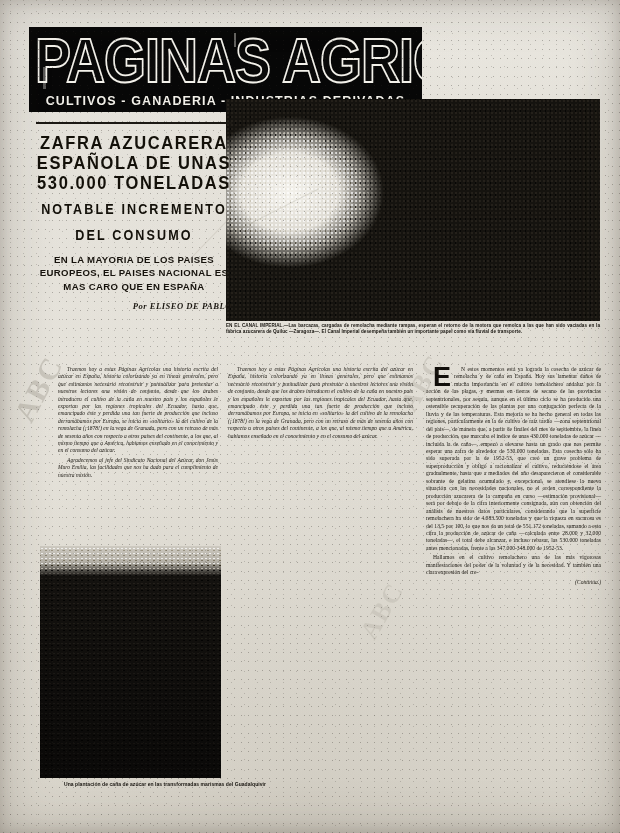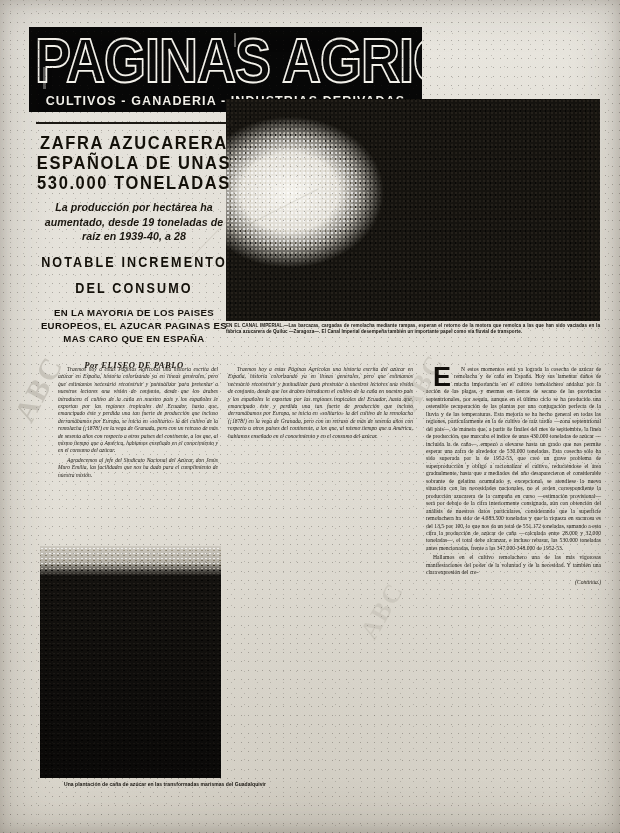--- a/index.html
+++ b/index.html
@@ -110,25 +110,25 @@
     color:#16120c;
     font-size:9.6px;
     line-height:13.4px;
     letter-spacing:.35px;
     margin-top:10px;
   }
   .byline{
     font-family:"Liberation Serif", serif;
     font-style:italic;
     font-weight:700;
-    text-align:center;
+    text-align:right;
     font-size:8.6px;
     color:#1d1913;
     letter-spacing:.5px;
-    margin-top:14px;
+    margin-top:8px;
   }
 
   
   .photo{position:absolute;overflow:hidden;background:#161412;}
   #photo-canal{left:226px;top:99px;width:374px;height:222px;}
   #photo-canal .layer{
     position:absolute;inset:0;
     background:
       radial-gradient(ellipse 34% 46% at 17% 42%, #f4f2ec 0%, #dedbd3 38%, #15130f 74%),
       radial-gradient(ellipse 40% 60% at 62% 58%, #000 0%, #151310 55%, transparent 78%),
@@ -249,24 +249,23 @@
   </div>
   <div class="caption" id="caption-canal">
     <span class="inner">EN EL CANAL IMPERIAL.—Las barcazas, cargadas de remolacha mediante rampas, esperan el retorno de la motora que remolca a las que han sido vaciadas en la fábrica azucarera de Quiluc —Zaragoza—. El Canal Imperial desempeña también un importante papel como vía fluvial de transporte.</span>
   </div>
 
   <div class="headblock">
     <div class="rule"></div>
     <div class="hl">ZAFRA AZUCARERA</div>
     <div class="hl">ESPAÑOLA DE UNAS</div>
     <div class="hl">530.000 TONELADAS</div>
-    <div class="deck">La producción por hectárea ha aumentado, desde 19 toneladas de raíz en 1939-40, a 28</div>
     <div class="hl2">NOTABLE INCREMENTO</div>
     <div class="hl2">DEL CONSUMO</div>
-    <div class="deck2">EN LA MAYORIA DE LOS PAISES EUROPEOS, EL AZUCAR PAGINAS ES MAS CARO QUE EN ESPAÑA</div>
+    <div class="deck2">EN LA MAYORIA DE LOS PAISES EUROPEOS, EL PAISES NACIONAL ES MAS CARO QUE EN ESPAÑA</div>
     <div class="byline">Por ELISEO DE PABLO</div>
   </div>
 
   <div class="col italcol" id="col-intro-a">
     <p>Traemos hoy a estas Páginas Agrícolas una historia escrita del azúcar en España, historia colorizando ya en líneas generales, pero que estimamos necesario reconstruir y puntualizar para presentar a nuestros lectores una visión de conjunto, desde que los árabes introducen el cultivo de la caña en nuestro país y los españoles le exportan por las regiones tropicales del Ecuador, hasta que, emancipado éste y perdida una tan fuerte de producción que incluso derramábamos por Europa, se inicia en «solitario» la del cultivo de la remolacha (¡1878!) en la vega de Granada, pero con un retraso de más de sesenta años con respecto a otros países del continente, a los que, al mismo tiempo que a América, habíamos enseñado en el conocimiento y en el consumo del azúcar.</p>
     <p>Agradecemos al jefe del Sindicato Nacional del Azúcar, don Jesús Muro Emilia, las facilidades que nos ha dado para el cumplimiento de nuestra misión.</p>
   </div>
 
   <div class="col italcol" id="col-intro-b">
     <p>Traemos hoy a estas Páginas Agrícolas una historia escrita del azúcar en España, historia colorizando ya en líneas generales, pero que estimamos necesario reconstruir y puntualizar para presentar a nuestros lectores una visión de conjunto, desde que los árabes introducen el cultivo de la caña en nuestro país y los españoles le exportan por las regiones tropicales del Ecuador, hasta que, emancipado éste y perdida una tan fuerte de producción que incluso derramábamos por Europa, se inicia en «solitario» la del cultivo de la remolacha (¡1878!) en la vega de Granada, pero con un retraso de más de sesenta años con respecto a otros países del continente, a los que, al mismo tiempo que a América, habíamos enseñado en el conocimiento y en el consumo del azúcar.</p>

